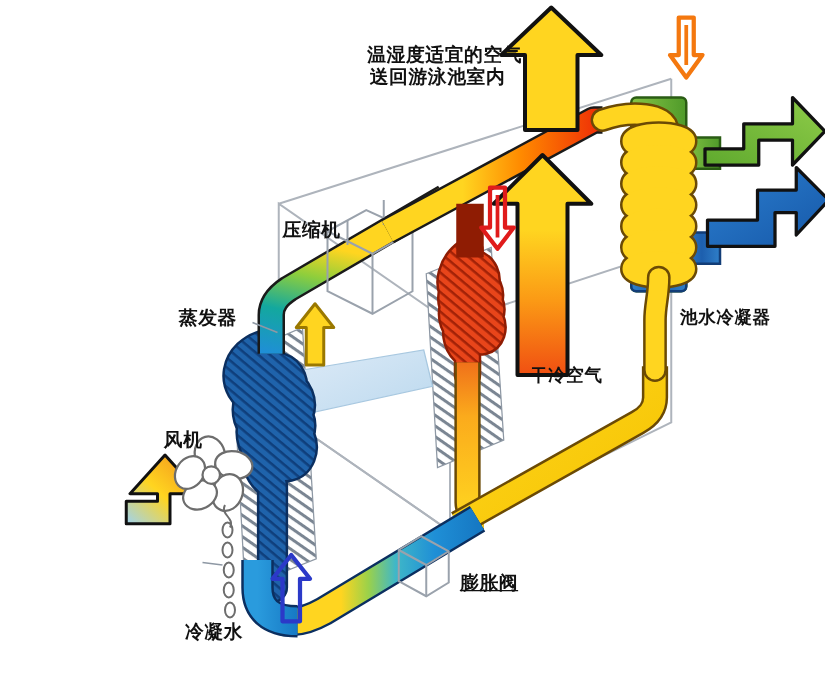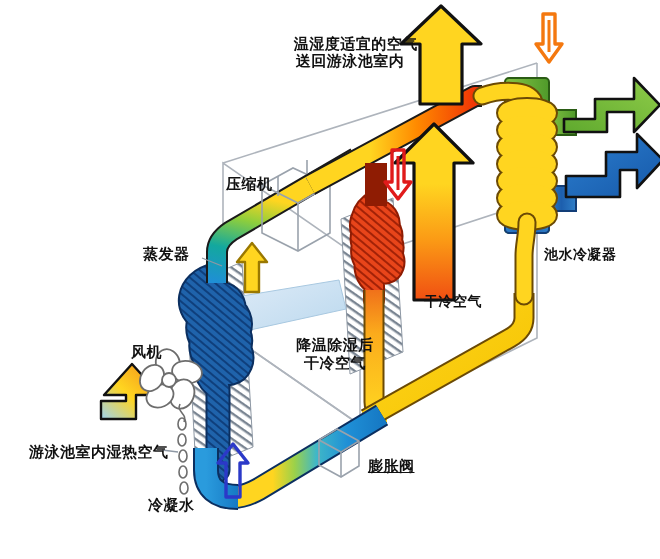--- a/index.html
+++ b/index.html
@@ -347,26 +347,23 @@
   <span>温湿度适宜的空气
 送回游泳池室内</span>
 </div>
 
 <div class="lbl sz15" style="left:216px; top:148px;margin-top:28px;">压缩机</div>
 
 <div class="lbl sz15" style="left:133px; top:246px;">蒸发器</div>
 
 <div class="lbl sz15" style="left:121px; top:344px;">风机</div>
 
-<div class="lbl sz15" style="left:19px; top:444px;">游泳池室内湿热空气</div>
 
 <div class="lbl sz15" style="left:138px; top:497px;text-align:center;">冷凝水</div>
 
-<div class="lbl sz15 ctr" style="left:266px; top:337px; width:118px;">降温除湿后
-干冷空气</div>
 
 <div class="lbl sz15" style="left:358px; top:458px;text-decoration:underline;">膨胀阀</div>
 
 <div class="lbl sz14" style="left:414px; top:293px;">干冷空气</div>
 
 <div class="lbl sz14" style="left:534px; top:246px;">池水冷凝器</div>
 
 </div>
 
 </body></html>

